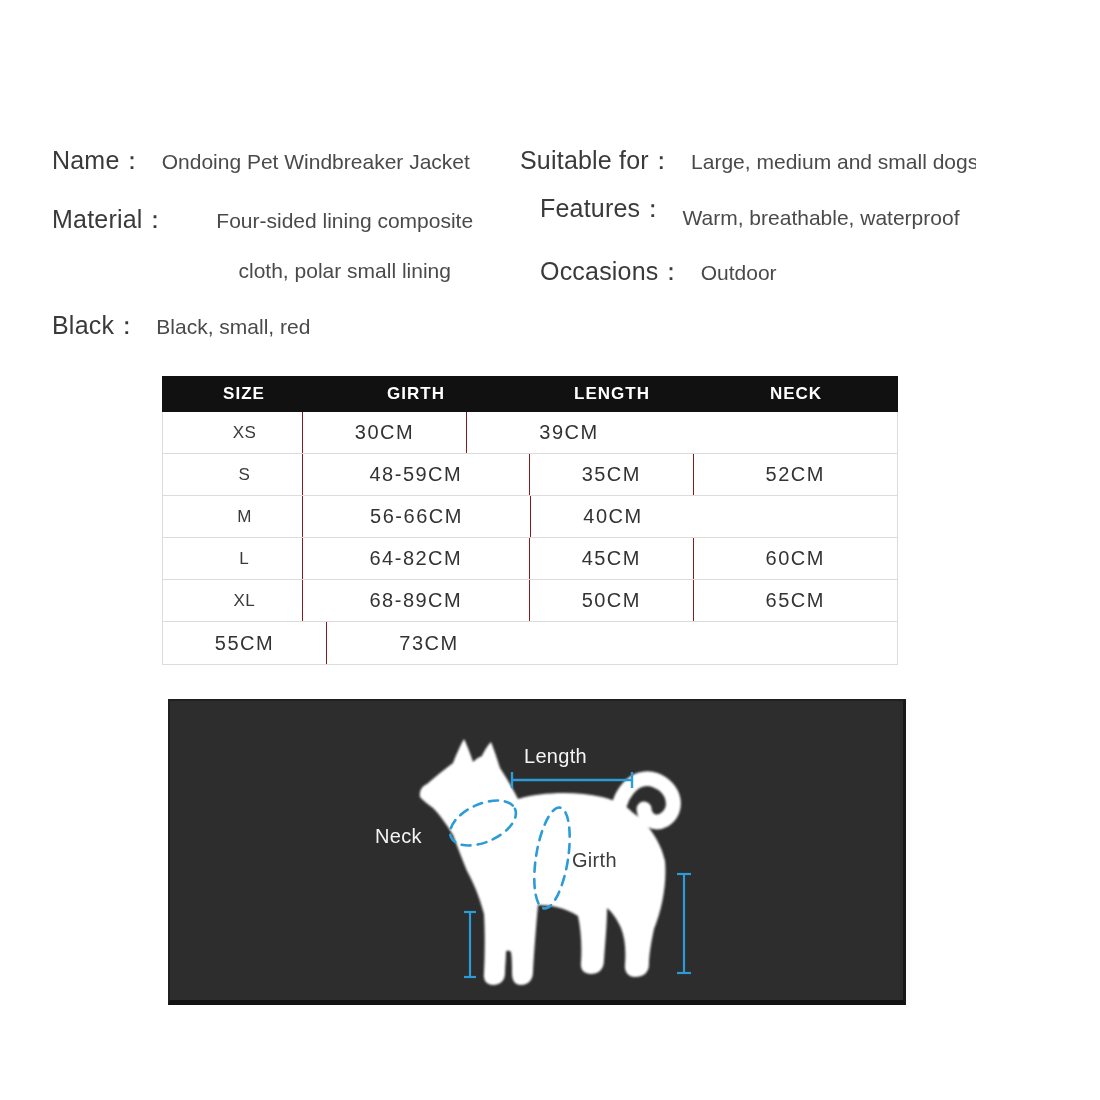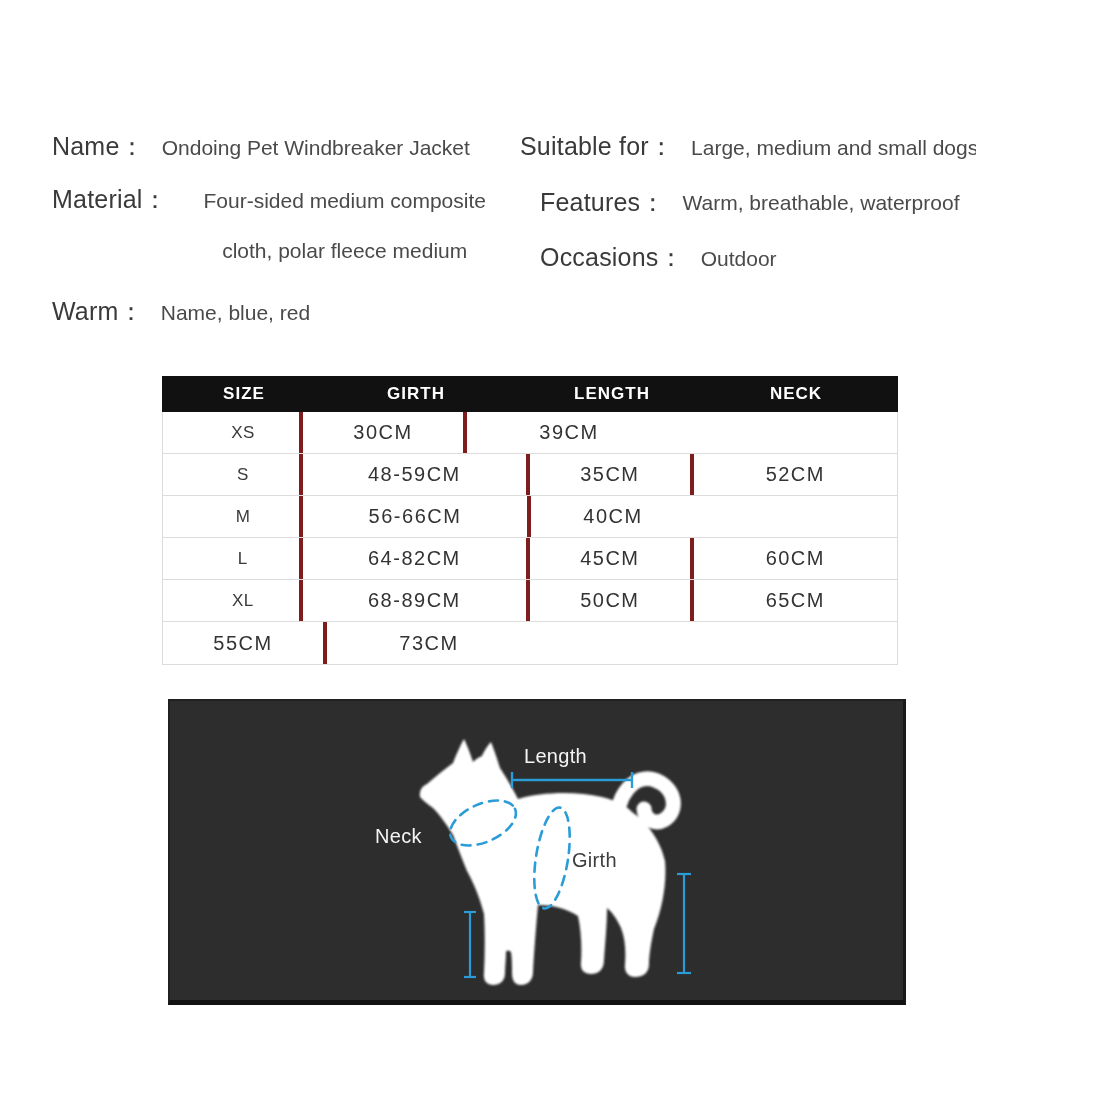--- a/index.html
+++ b/index.html
@@ -3,35 +3,35 @@
 <meta charset="utf-8">
 <style>
   * { margin:0; padding:0; box-sizing:border-box; }
   html,body { background:#ffffff; }
   body { font-family:"Liberation Sans","DejaVu Sans",sans-serif; }
   .page { position:relative; width:976px; height:1100px; background:#ffffff; overflow:hidden; }
 
   
   .info-row { position:absolute; display:flex; align-items:baseline; gap:17px; white-space:nowrap; }
   .info-label { font-size:25px; color:#3a3a3a; letter-spacing:.2px; }
-  .info-value { font-size:21px; color:#4a4a4a; }
+  .info-value { font-size:21px; color:#4a4a4a;margin-top:20px; }
   .material-value { width:320px; text-align:center; line-height:50px; white-space:nowrap; }
 
   
   .table-header { position:absolute; left:162px; top:376px; width:736px; height:36px;
                   background:#111111; display:flex; align-items:center; }
   .th { color:#ffffff; font-weight:bold; font-size:17px; letter-spacing:1px; text-align:center; }
   .table-body { position:absolute; left:162px; top:412px; width:736px;
                 border:1px solid #dcdcdc; border-top:none; }
   .tr { display:flex; height:42px; }
   .tr:not(:last-child) { border-bottom:1px solid #dcdcdc; }
   .td { display:flex; align-items:center; justify-content:center;
         font-size:20px; color:#333333; letter-spacing:1.5px; }
   .td.size { font-size:17px; letter-spacing:.5px; color:#3a3a3a; }
-  .td:not(:last-child) { border-right:4px solid #7f1d1d; }
+  .td:not(:last-child) { border-right:1px solid #7f1d1d; }
   .c0 { width:140px;padding-left:24px; } .c1 { width:228px; } .c2 { width:164px; } .c3 { width:204px; }
 
   
   .panel { position:absolute; left:168px; top:699px; width:738px; height:306px;
            background:#2d2d2d; border:2px solid #202020; border-right:3px solid #191919;
            border-bottom:5px solid #121212; overflow:hidden; }
   .panel svg { position:absolute; left:0; top:0; }
   .diagram-label { position:absolute; font-size:20px; letter-spacing:.3px; }
   .lab-white { color:#f4f4f4; }
   .lab-dark { color:#3d3d3d; }
@@ -42,28 +42,28 @@
 <div class="page">
 
   <div class="info-row" style="left:52px; top:130px;">
     <span class="info-label">Name：</span>
     <span class="info-value">Ondoing Pet Windbreaker Jacket</span>
   </div>
 
   <div class="info-row" style="left:52px; top:176px;">
     <span class="info-label">Material：</span>
     <span class="info-value material-value">
-      <span style="display:block;">Four-sided medium composite</span>
-      <span style="display:block;">cloth, polar fleece medium</span>
+      <span style="display:block;">Four-sided lining composite</span>
+      <span style="display:block;">cloth, polar small lining</span>
     </span>
   </div>
 
   <div class="info-row" style="left:52px; top:295px;">
-    <span class="info-label">Warm：</span>
-    <span class="info-value">Name, blue, red</span>
+    <span class="info-label">Black：</span>
+    <span class="info-value">Black, small, red</span>
   </div>
 
   <div class="info-row" style="left:520px; top:130px;">
     <span class="info-label">Suitable for：</span>
     <span class="info-value">Large, medium and small dogs</span>
   </div>
 
   <div class="info-row" style="left:540px; top:186px;align-items:center;">
     <span class="info-label">Features：</span>
     <span class="info-value">Warm, breathable, waterproof</span>

